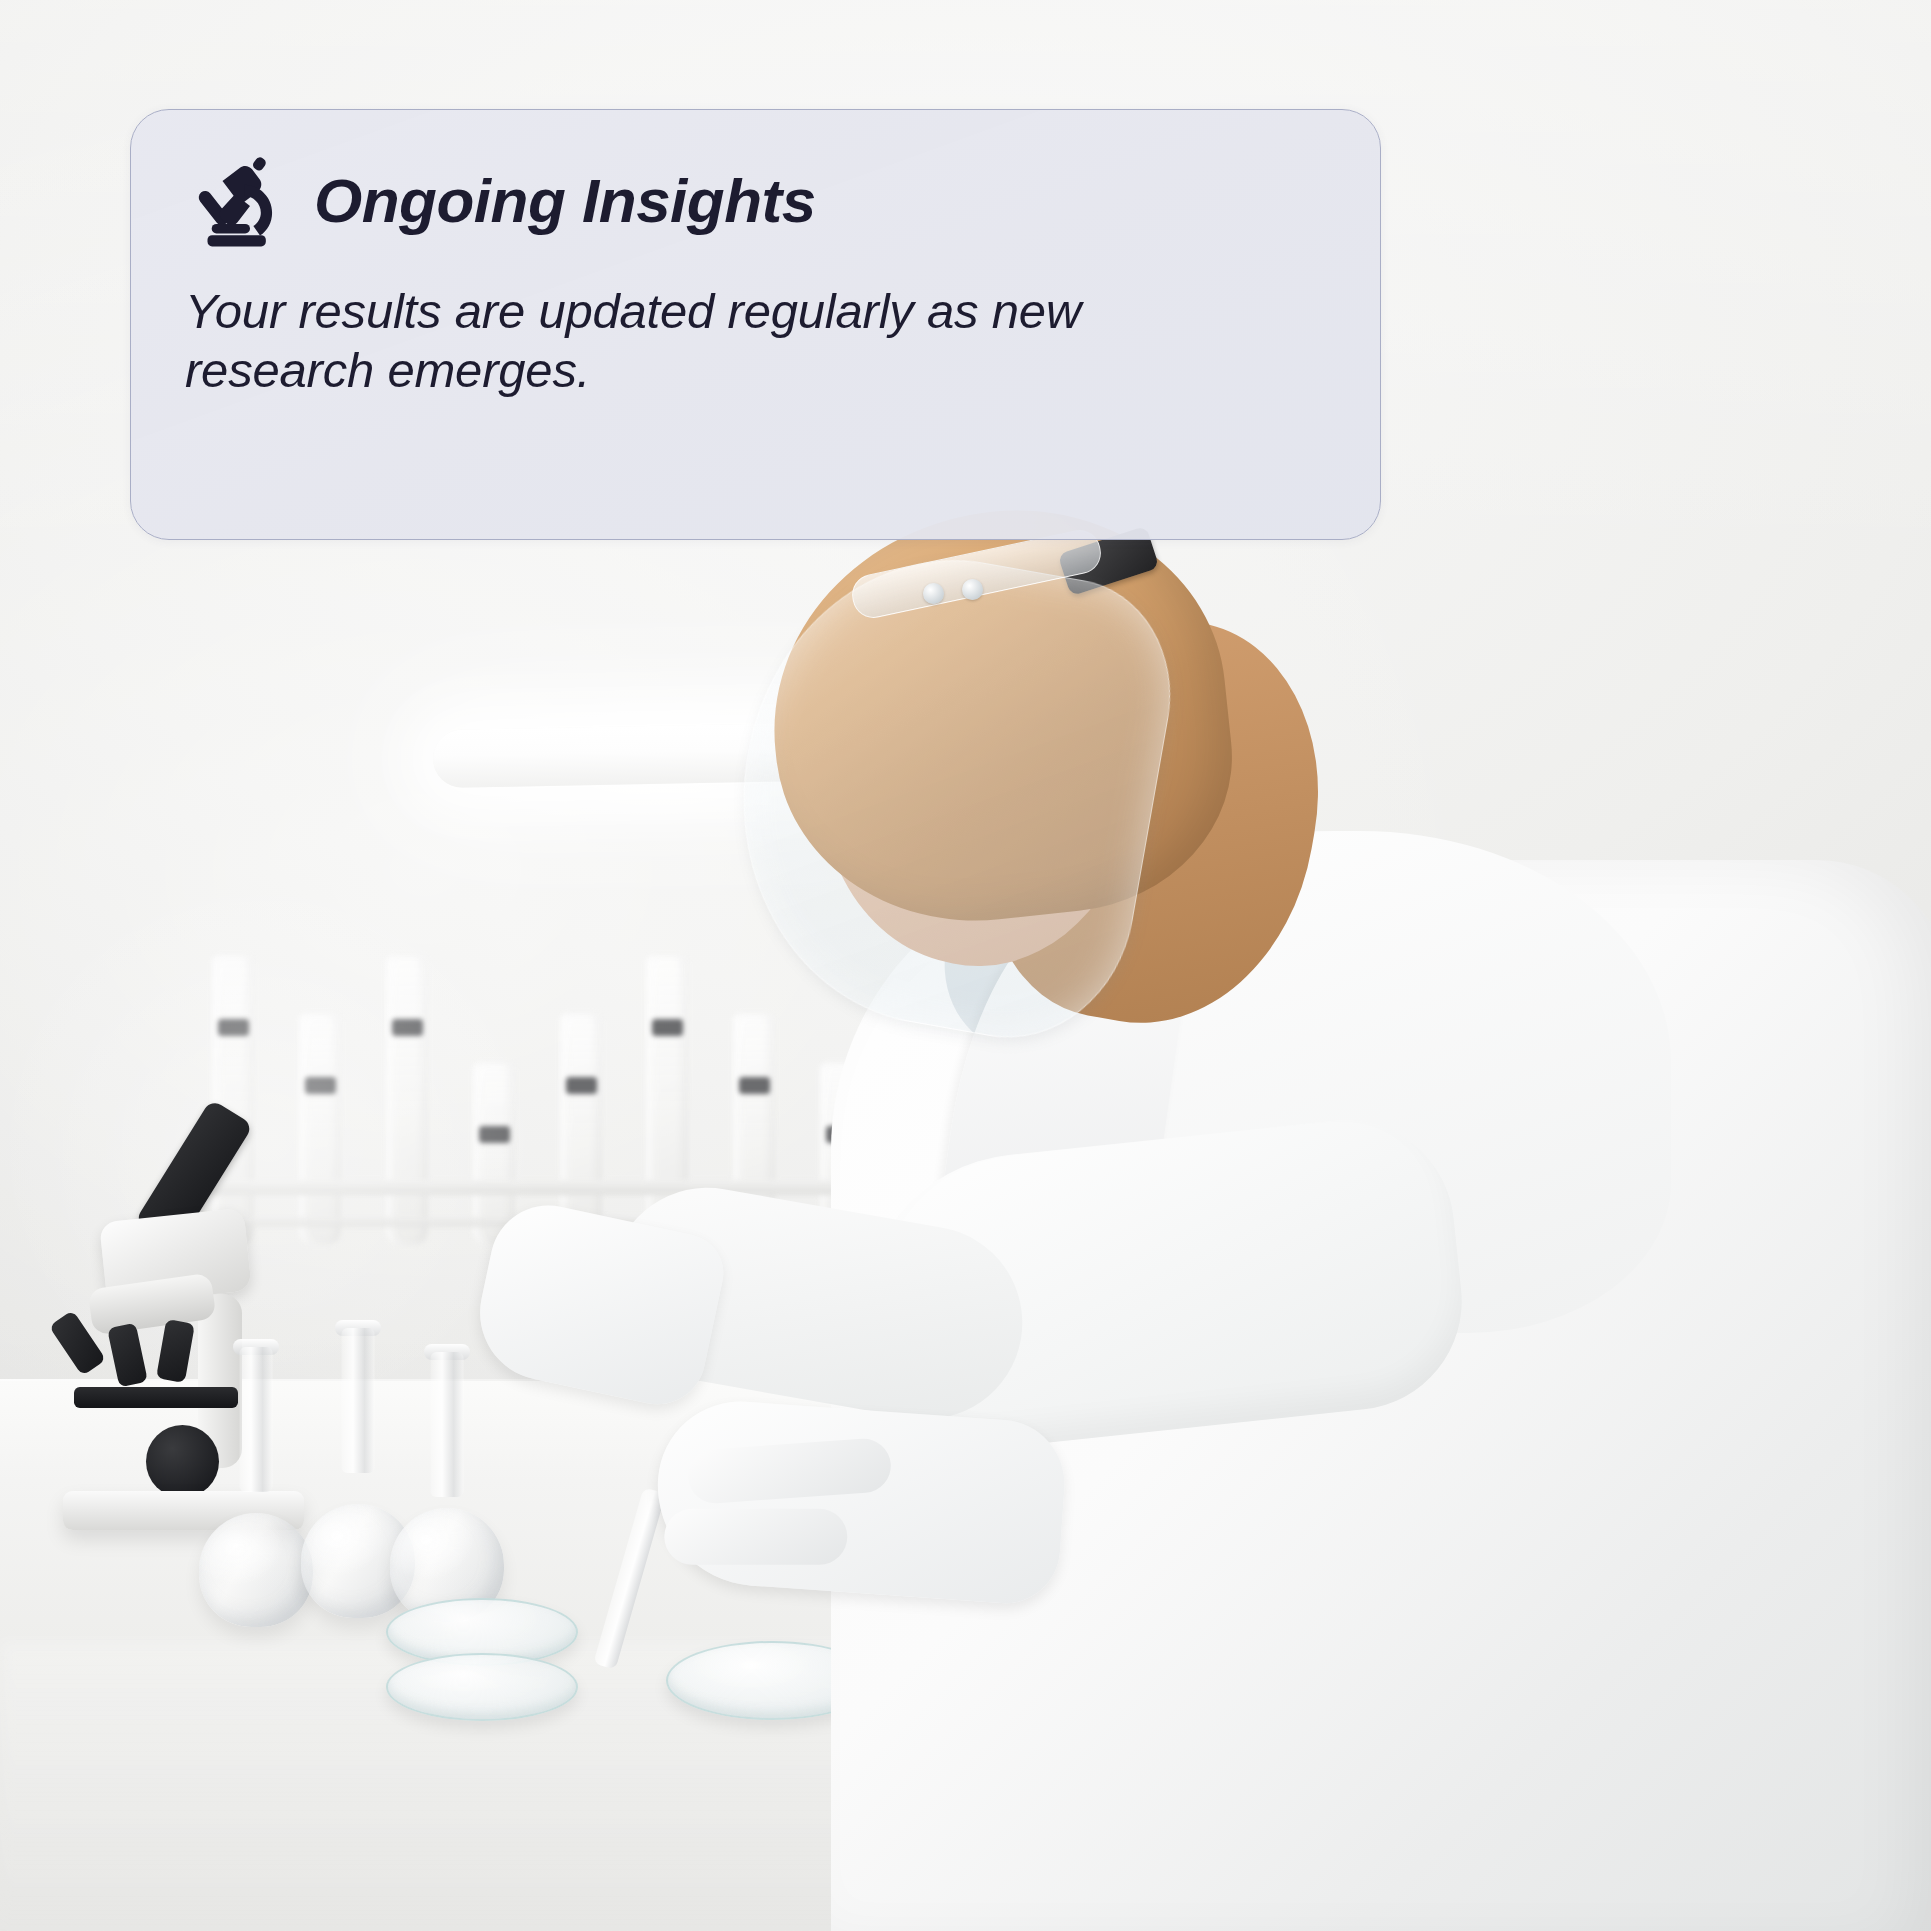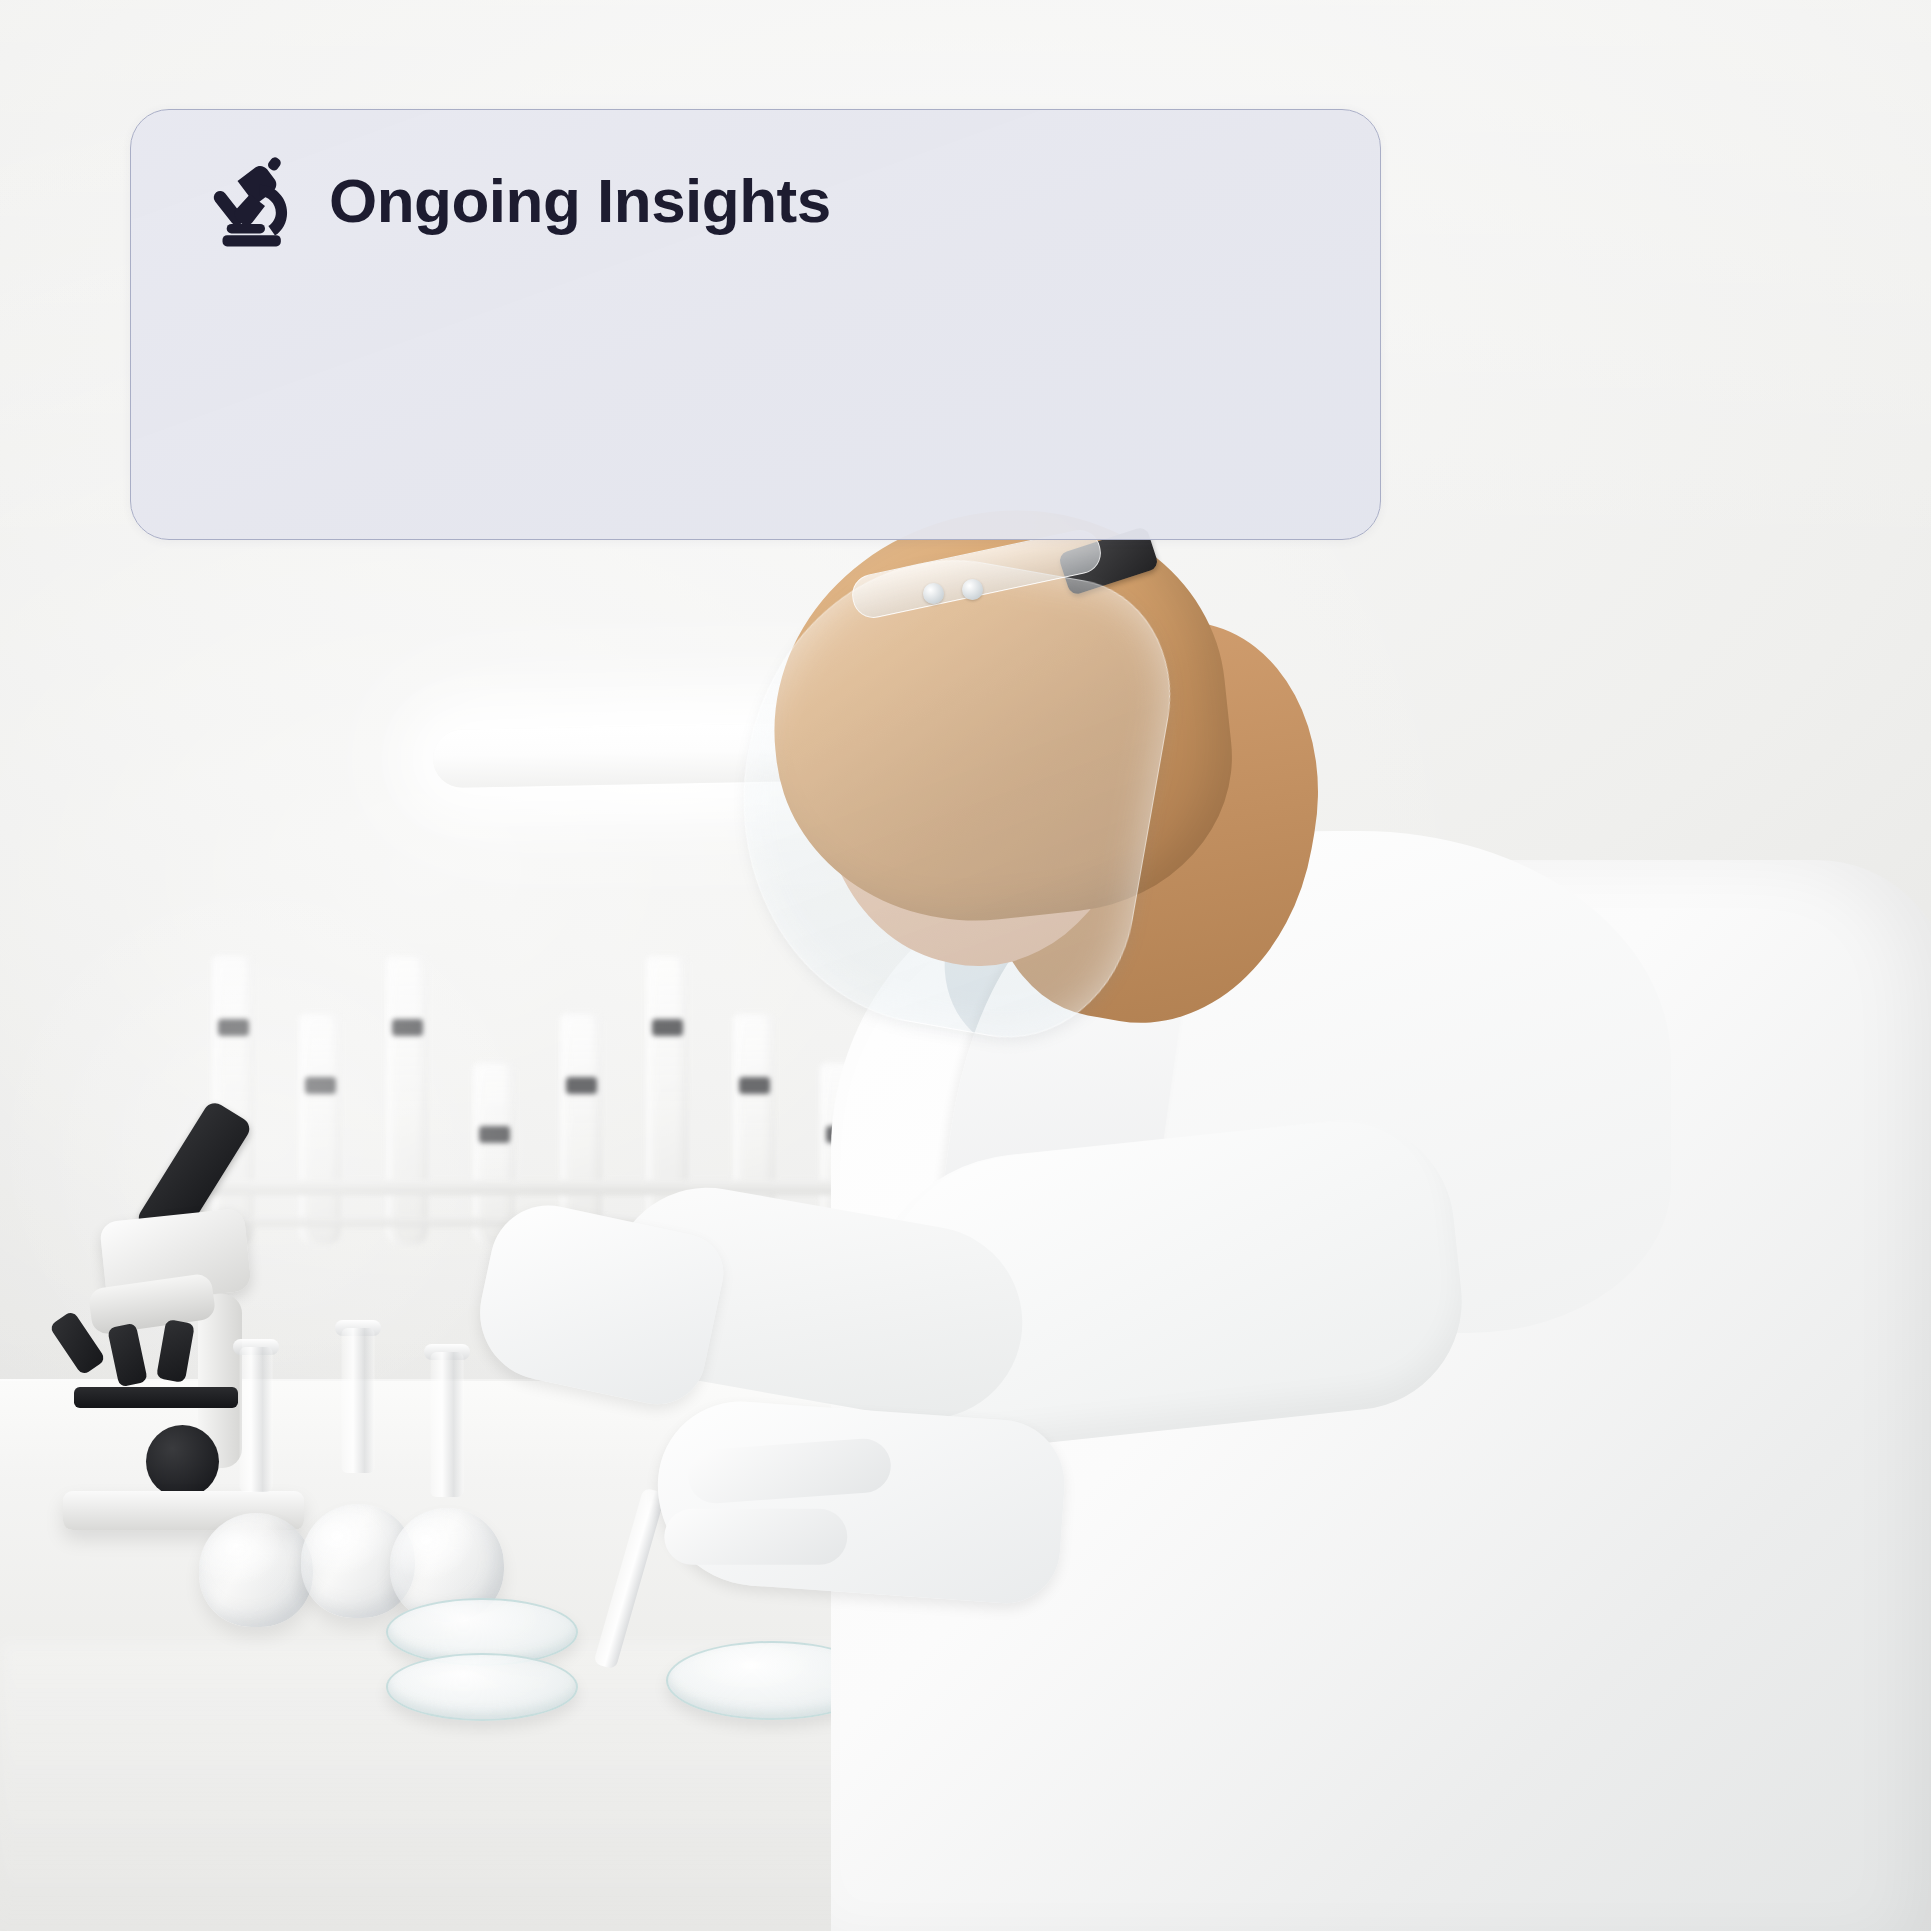--- a/index.html
+++ b/index.html
@@ -308,22 +308,22 @@
   .card{
     position:absolute;
     left:130px;top:109px;width:1251px;height:431px;
     background:linear-gradient(160deg, rgba(231,232,240,.97) 0%, rgba(229,230,238,.96) 50%, rgba(226,228,237,.96) 100%);
     border:1.9px solid #a9aec6;
     border-radius:39px;
     box-shadow:0 1.9px 9.7px rgba(70,76,100,.06);
     box-sizing:border-box;
   }
   .card-inner{
-    position:absolute;left:15px;top:0;width:100%;height:100%;
-    padding:41px 54px;box-sizing:border-box;
+    position:absolute;left:0;top:0;width:100%;height:100%;
+    padding:41px 54px;box-sizing:border-box;font-style:italic;
   }
   .card-head{display:flex;align-items:center;gap:29px;}
   .micro-icon{width:100px;height:100px;flex:0 0 100px;display:block;}
   .card-title{
     font-size:62px;line-height:1.05;font-weight:600;color:#1d1c30;
     letter-spacing:-0.5px;margin:0;white-space:nowrap;
   }
   .card-body{
     margin:31px 0 0 0;
     font-size:49px;line-height:1.21;font-weight:400;color:#1d1c30;
@@ -443,18 +443,19 @@
             <path d="M9.0 7.2 L13.2 4.0 C14.1 3.3 15.4 3.5 16.1 4.4 L17.9 6.8 C18.6 7.7 18.4 9.0 17.5 9.7 L13.3 12.9 Z"></path>
             <path d="M12.0 10.4 L15.6 13.2 L12.6 17.1 C12.0 17.9 10.8 18.0 10.0 17.4 L9.0 16.6 C8.2 16.0 8.1 14.8 8.7 14.0 Z"></path>
             <path d="M14.2 8.1 C17.9 8.1 20.9 11.1 20.9 14.8 C20.9 17.1 19.8 19.1 18.0 20.3 L16.4 18.0 C17.5 17.3 18.2 16.1 18.2 14.8 C18.2 12.6 16.4 10.8 14.2 10.8 Z"></path>
             <rect x="6.4" y="17.5" width="9.2" height="2.3" rx="1.15"></rect>
             <rect x="5.4" y="20.2" width="14.0" height="2.7" rx="1.1"></rect>
           </g>
         </svg>
         <h1 class="card-title">Ongoing Insights</h1>
       </div>
 
+      <p class="card-body">Your results are updated regularly as new research emerges.</p>
 
     </div>
   </div>
 
 </div>
 
 
 </body></html>

